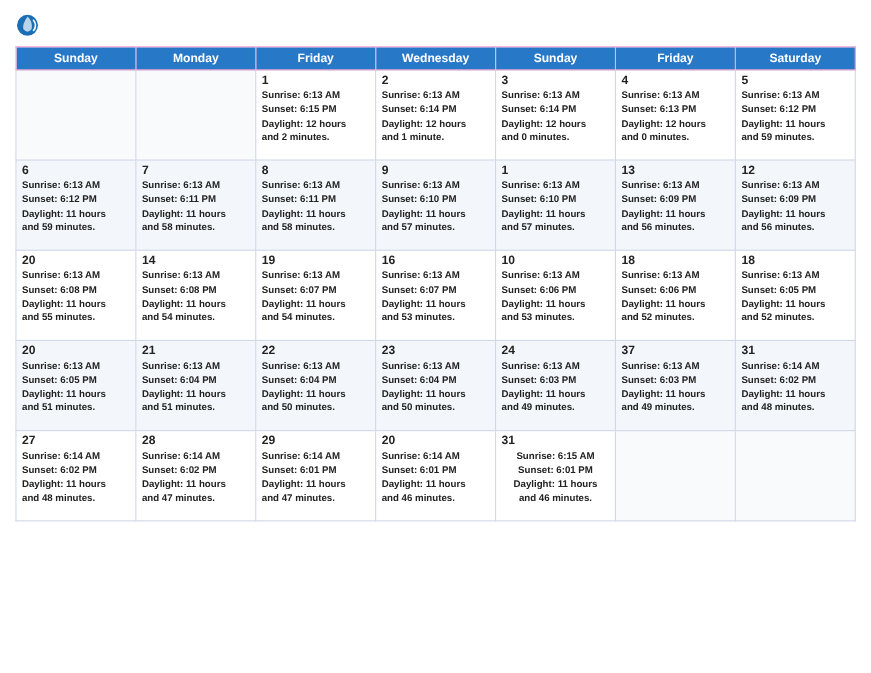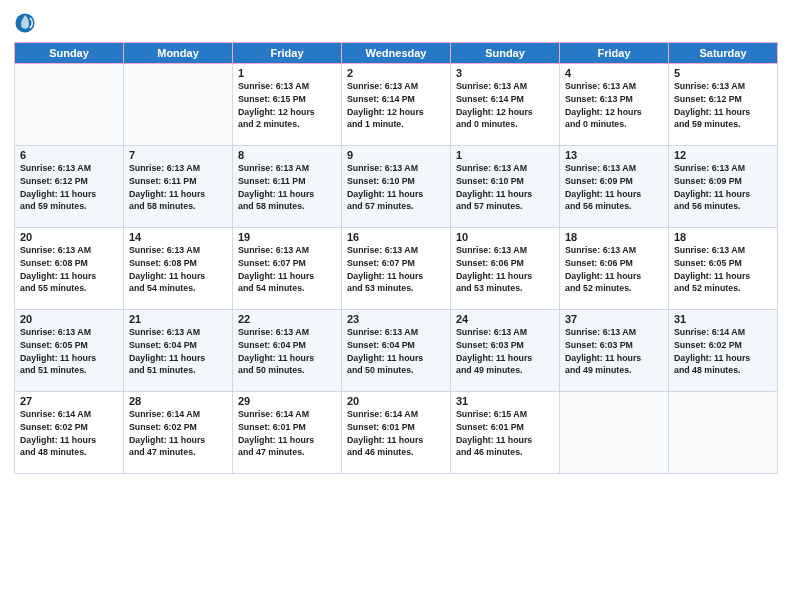--- a/index.html
+++ b/index.html
@@ -348,21 +348,21 @@
           </td>
           <td>
             <span class="day-num">20</span>
             <div class="cell-text" style="white-space: pre-line;">Sunrise: 6:14 AM
 Sunset: 6:01 PM
 Daylight: 11 hours
 and 46 minutes.</div>
           </td>
           <td>
             <span class="day-num">31</span>
-            <div class="cell-text" style="white-space: pre-line;">Sunrise: 6:15 AM
+            <div class="cell-text" style="white-space: pre-line; text-align: center;">Sunrise: 6:15 AM
 Sunset: 6:01 PM
 Daylight: 11 hours
 and 46 minutes.</div>
           </td>
           <td class="empty"></td>
           <td class="empty"></td>
         </tr>
       </tbody>
   </table>
 </div>

